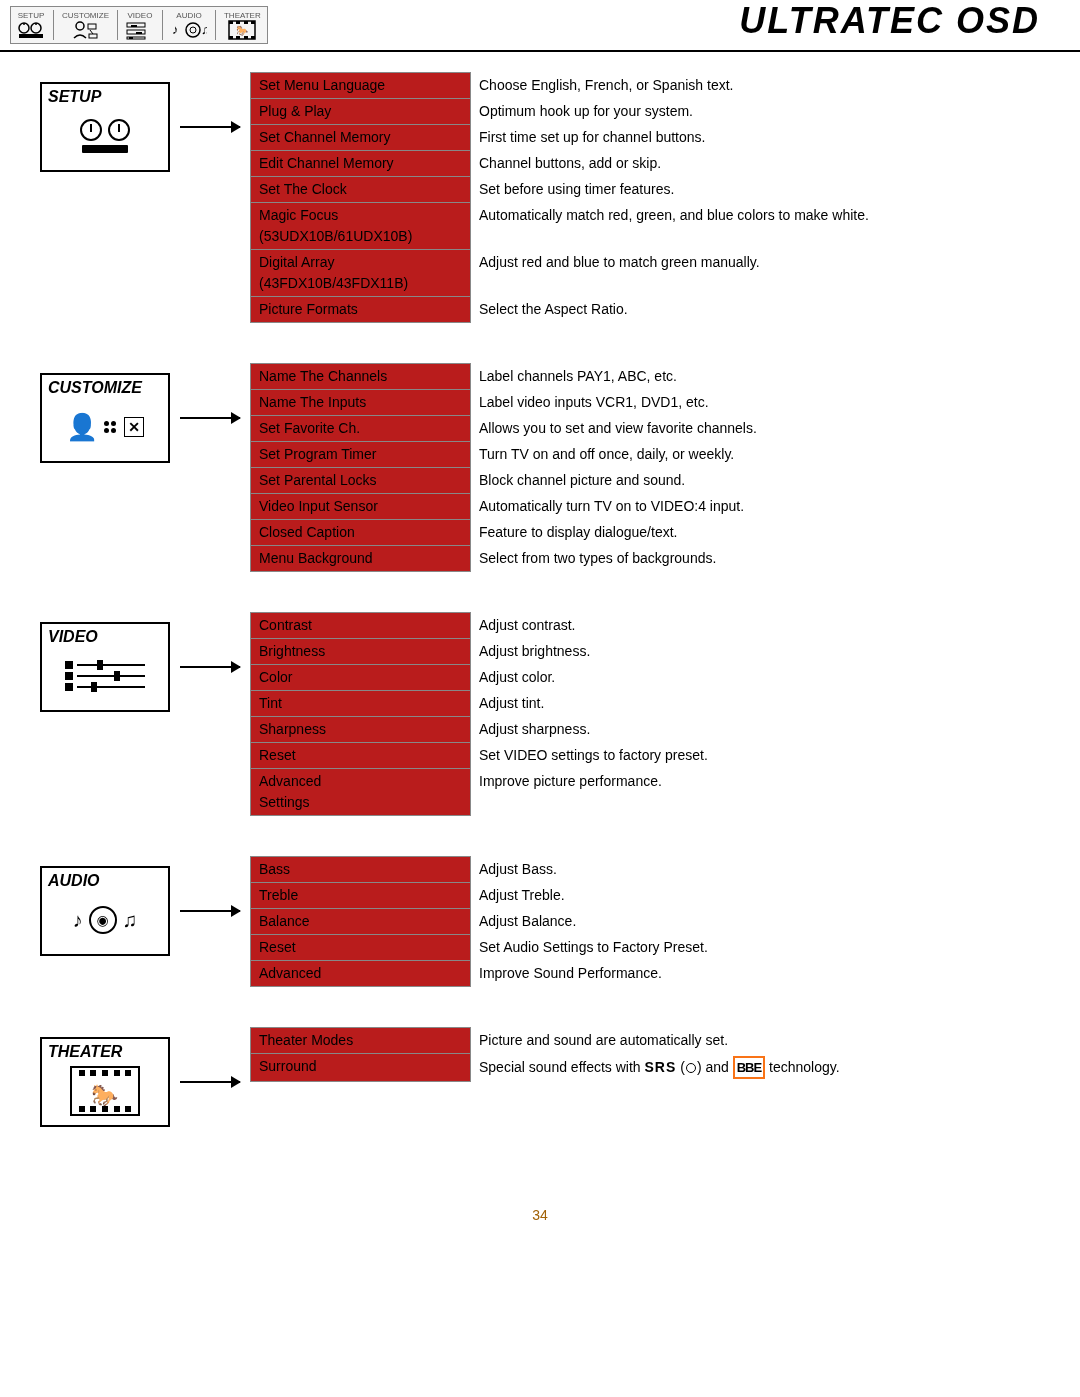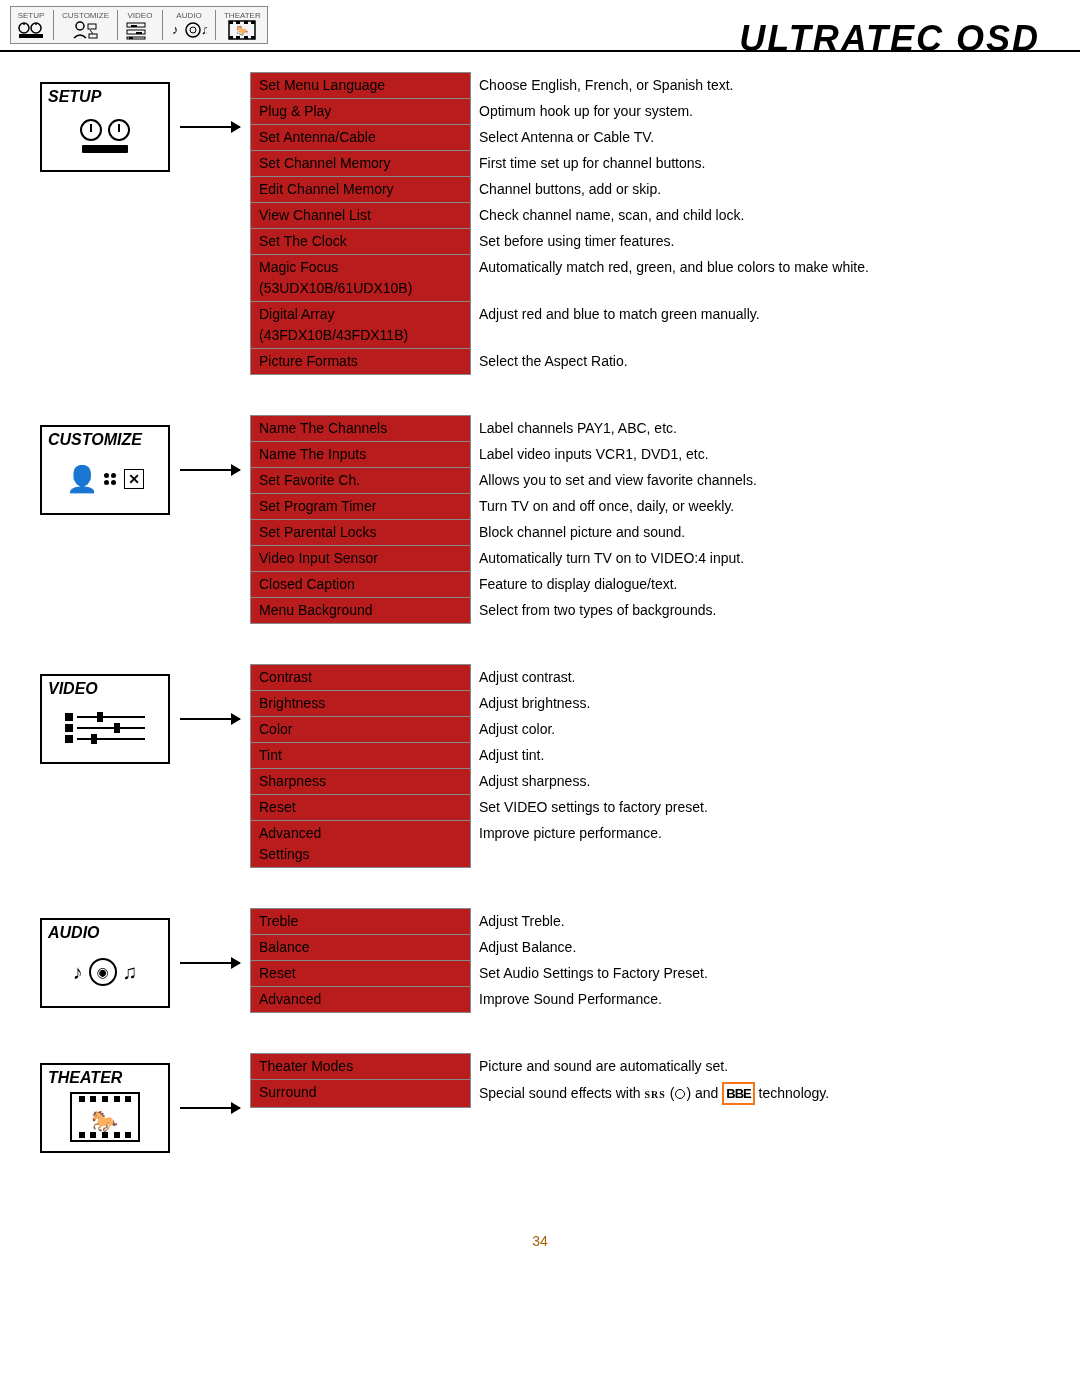--- a/index.html
+++ b/index.html
@@ -36,21 +36,21 @@
       flex-direction: column;
       align-items: center;
     }
     .header-icon-group span small {
       font-size: 8px;
       color: #555;
     }
 
     .page-title {
       position: absolute;
-      top: 18px;
+      top: 0;
       right: 40px;
       font-size: 36px;
       font-weight: bold;
       font-style: italic;
       letter-spacing: 2px;
       color: #000;
     }
 
     
     .main-content {
@@ -149,23 +149,22 @@
       font-size: 13px;
       letter-spacing: -1px;
       border: 2px solid #f97316;
       padding: 0 2px;
       display: inline-block;
     }
 
     
     .srs-logo {
       font-weight: bold;
-      font-size: 10px;
+      font-size: 14px;
       letter-spacing: 1px;
-      font-family: Liberation Serif, serif;
     }
     .srs-dot {
       display: inline-block;
       width: 10px;
       height: 10px;
       border-radius: 50%;
       border: 1px solid #000;
       vertical-align: middle;
       margin: 0 1px;
     }
@@ -430,34 +429,26 @@
       <tbody>
           <tr>
         <td>Set Menu Language</td>
         <td>Choose English, French, or Spanish text.</td>
       </tr>
       <tr>
         <td>Plug &amp; Play</td>
         <td>Optimum hook up for your system.</td>
       </tr>
       <tr>
-        <td>Set Antenna/Cable</td>
-        <td>Select Antenna or Cable TV.</td>
-      </tr>
-      <tr>
         <td>Set Channel Memory</td>
         <td>First time set up for channel buttons.</td>
       </tr>
       <tr>
         <td>Edit Channel Memory</td>
         <td>Channel buttons, add or skip.</td>
-      </tr>
-      <tr>
-        <td>View Channel List</td>
-        <td>Check channel name, scan, and child lock.</td>
       </tr>
       <tr>
         <td>Set The Clock</td>
         <td>Set before using timer features.</td>
       </tr>
       <tr>
         <td>Magic Focus<br>(53UDX10B/61UDX10B)</td>
         <td>Automatically match red, green, and blue colors to make white.</td>
       </tr>
       <tr>
@@ -601,20 +592,24 @@
           <span>◉</span>
         </div>
         <span class="note">♫</span>
       </div>
     </div>
     <div class="arrow-area">
       <div class="arrow-line"></div>
     </div>
     <table class="menu-table">
       <tbody>
+          <tr>
+        <td>Bass</td>
+        <td>Adjust Bass.</td>
+      </tr>
       <tr>
         <td>Treble</td>
         <td>Adjust Treble.</td>
       </tr>
       <tr>
         <td>Balance</td>
         <td>Adjust Balance.</td>
       </tr>
       <tr>
         <td>Reset</td>

